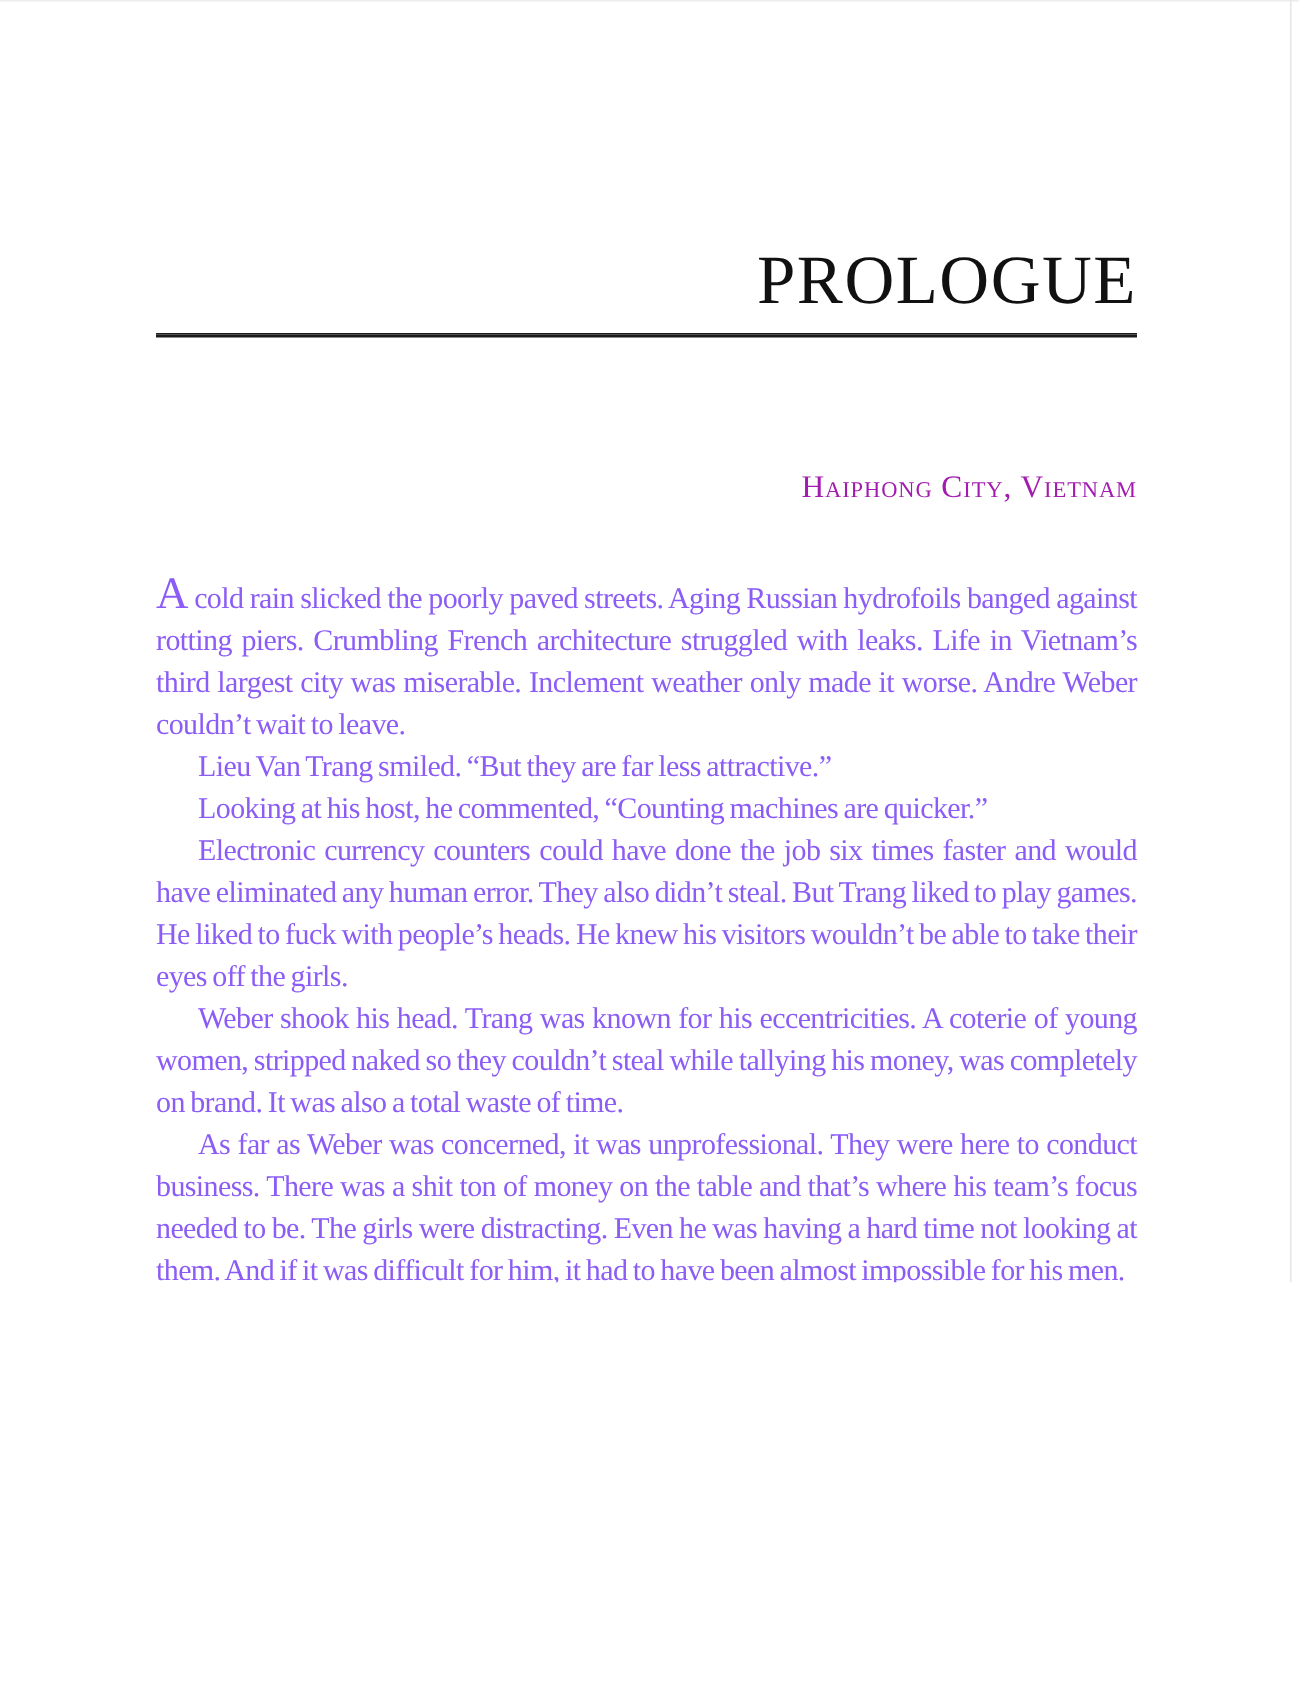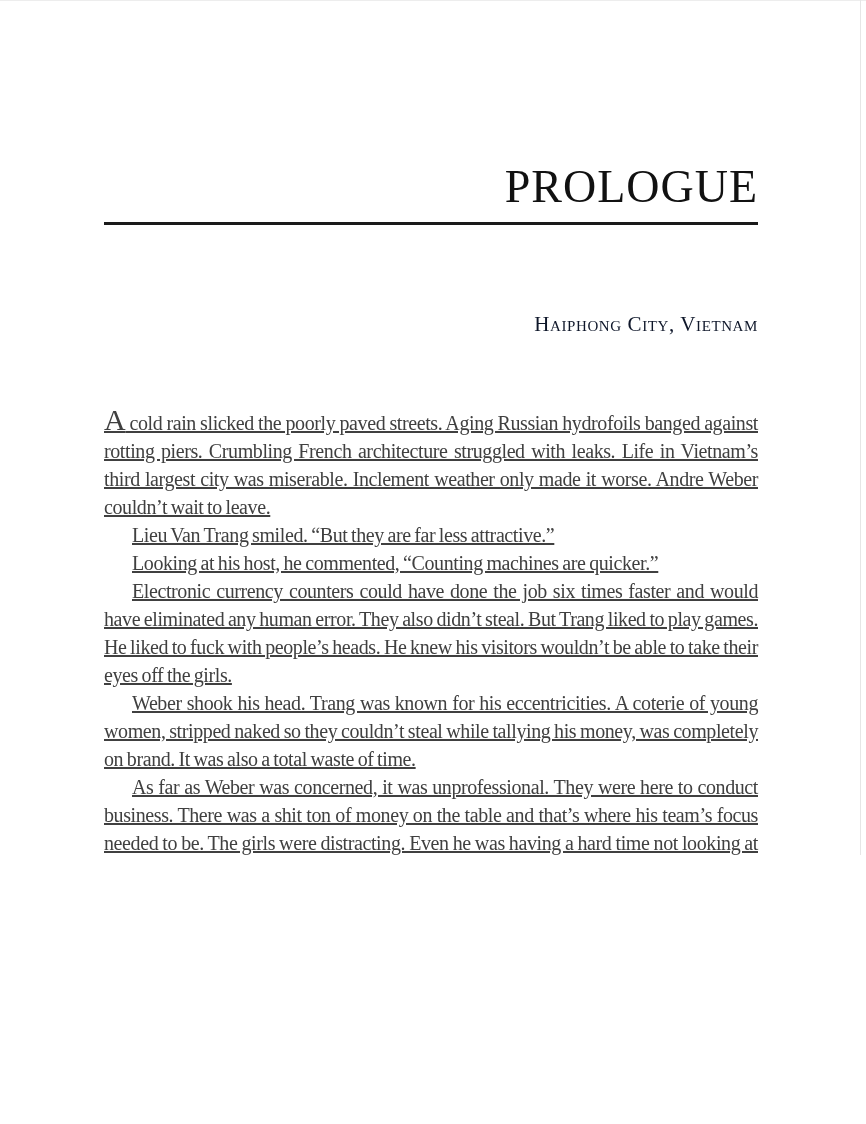--- a/index.html
+++ b/index.html
@@ -47,31 +47,30 @@
     border-top: 1px solid #1a1a1a;
     border-bottom: 2px solid #1a1a1a;
   }
   .dateline {
     margin-top: 88px;
     text-align: right;
     font-variant: small-caps;
     font-size: 21px;
     letter-spacing: 0.6px;
     line-height: 1.1;
-    color: #0f172a;
+    color: #a21caf;
   }
   .body-text {
-    margin-top: 69px;
+    margin-top: 45px;
     font-size: 20px;
     line-height: 28px;
     letter-spacing: -0.4px;
     word-spacing: -1px;
     text-align: justify;
-    color: #404040;
-    text-decoration: underline;
+    color: #8b5cf6;
   }
   .body-text p {
     text-indent: 28px;
   }
   .body-text p.first {
     text-indent: 0;
   }
   .initial-cap {
     font-size: 30px;
     line-height: 1;

